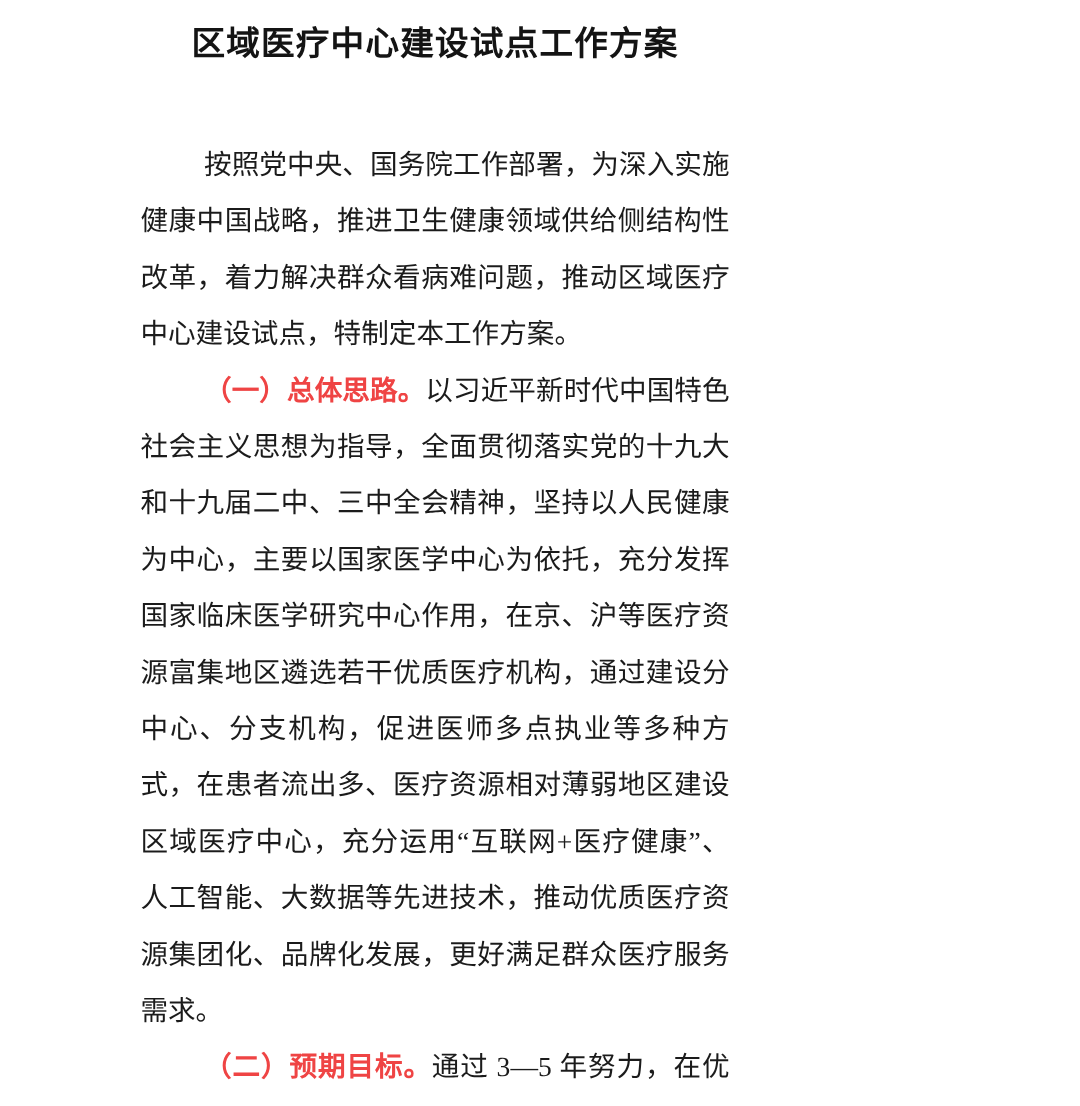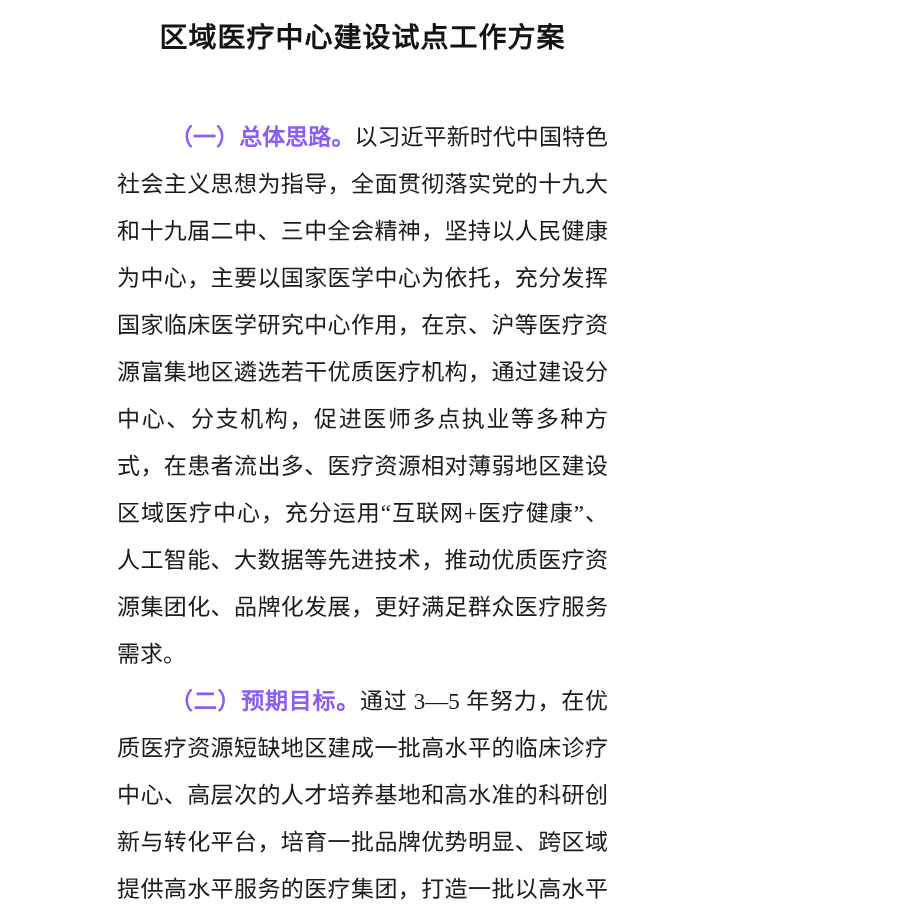--- a/index.html
+++ b/index.html
@@ -41,32 +41,35 @@
     text-indent: 53px;
   }
   .section-heading {
     font-family: "Liberation Sans", "DejaVu Sans", sans-serif;
     font-weight: 700;
     font-size: 23px;
     color: #111111;
   }
   .lead-in {
     font-weight: 700;
-    color: #8b5cf6;
+    color: #ef4444;
   }
 </style>
 </head>
 <body>
 
 <div class="page">
 
   <h1 class="doc-title">区域医疗中心建设试点工作方案</h1>
 
   <div class="doc-body">
 
+    <p>
+      <span>按照党中央、国务院工作部署，为深入实施健康中国战略，推进卫生健康领域供给侧结构性改革，着力解决群众看病难问题，推动区域医疗中心建设试点，特制定本工作方案。</span>
+    </p>
 
 
     <p>
       <span class="lead-in">（一）总体思路。</span><span>以习近平新时代中国特色社会主义思想为指导，全面贯彻落实党的十九大和十九届二中、三中全会精神，坚持以人民健康为中心，主要以国家医学中心为依托，充分发挥国家临床医学研究中心作用，在京、沪等医疗资源富集地区遴选若干优质医疗机构，通过建设分中心、分支机构，促进医师多点执业等多种方式，在患者流出多、医疗资源相对薄弱地区建设区域医疗中心，充分运用“互联网+医疗健康”、人工智能、大数据等先进技术，推动优质医疗资源集团化、品牌化发展，更好满足群众医疗服务需求。</span>
     </p>
 
     <p>
       <span class="lead-in">（二）预期目标。</span><span>通过 3—5 年努力，在优质医疗资源短缺地区建成一批高水平的临床诊疗中心、高层次的人才培养基地和高水准的科研创新与转化平台，培育一批品牌优势明显、跨区域提供高水平服务的医疗集团，打造一批以高水平医院为依托的“互联网+医疗健康”协作平台，形成一批以区域医疗中心为核心的专科联盟，</span>
     </p>
 

